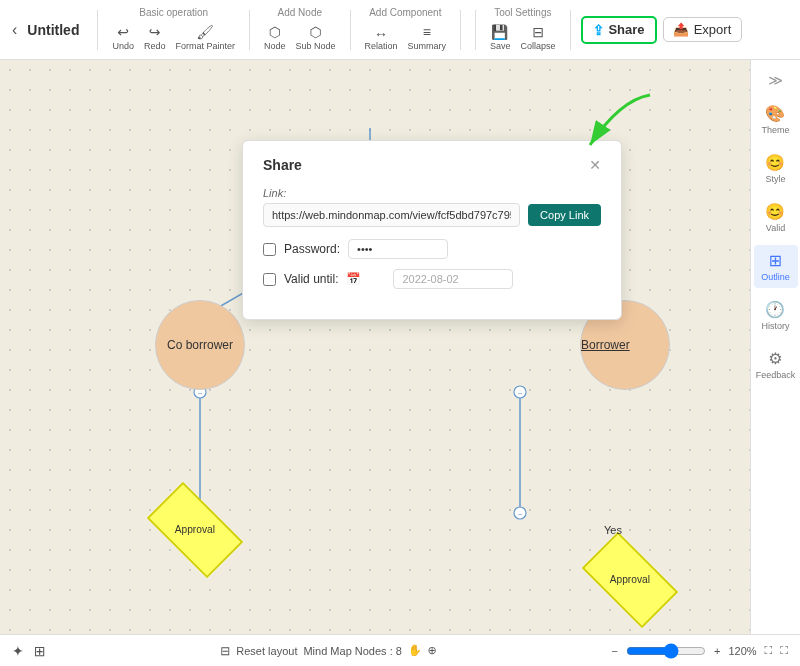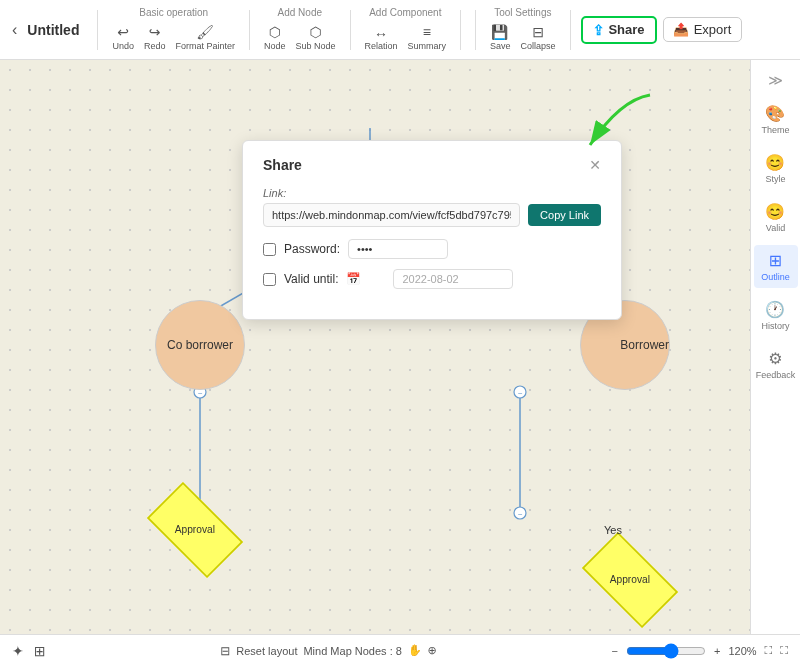--- a/index.html
+++ b/index.html
@@ -181,25 +181,26 @@
     .node-borrower {
       position: absolute;
       top: 240px;
       right: 80px;
       width: 90px;
       height: 90px;
       background: #f0c8a0;
       border-radius: 50%;
       display: flex;
       align-items: center;
-      justify-content: flex-end;
+      justify-content: flex-start;
       text-align: center;
       font-size: 12px;
       color: #333;
       border: 1px solid #ccc;
+      text-decoration: underline;
     }
     .node-approval-left {
       position: absolute;
       top: 440px;
       left: 145px;
       width: 100px;
       height: 60px;
       background: #ffff66;
       border: 2px solid #cccc00;
       transform: rotate(45deg) scale(0.85);

